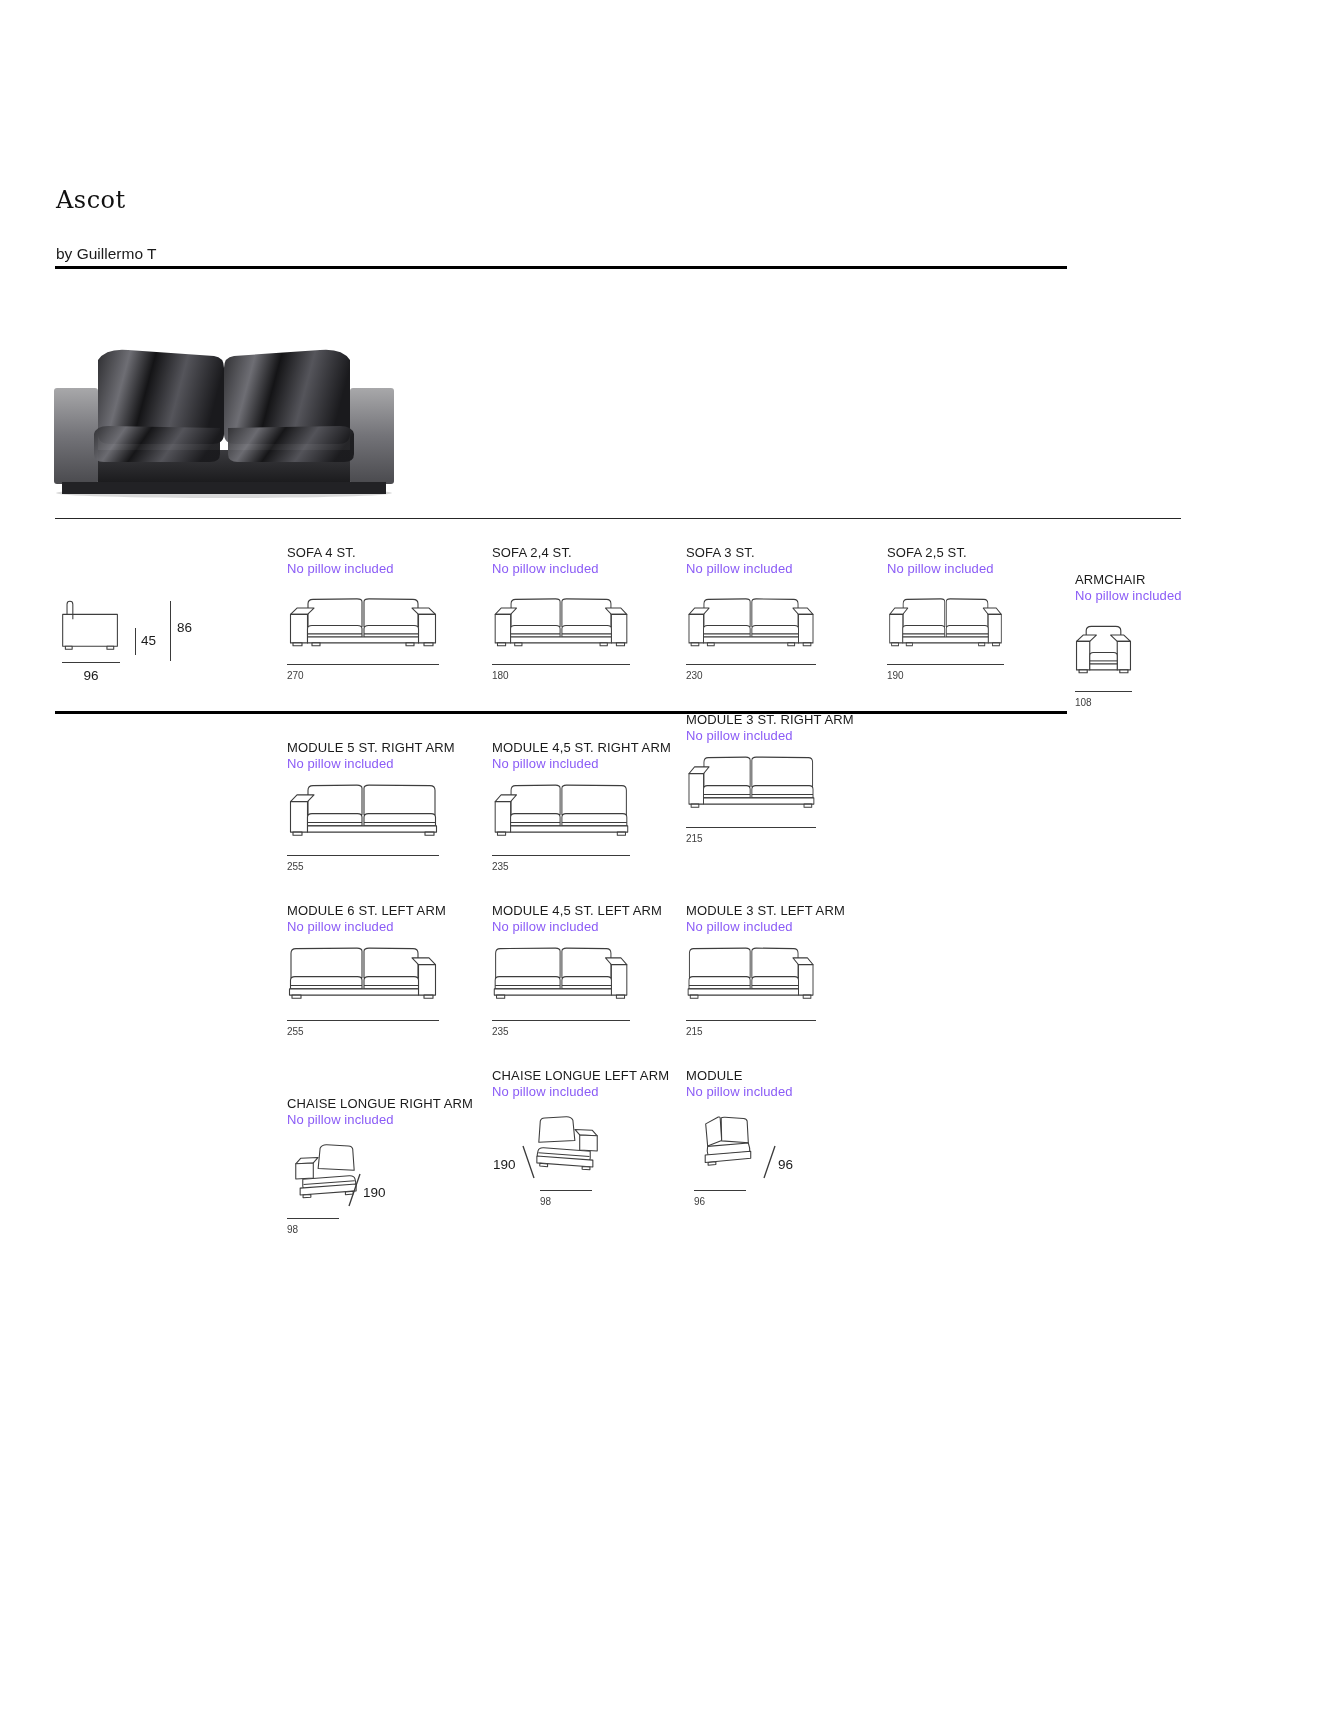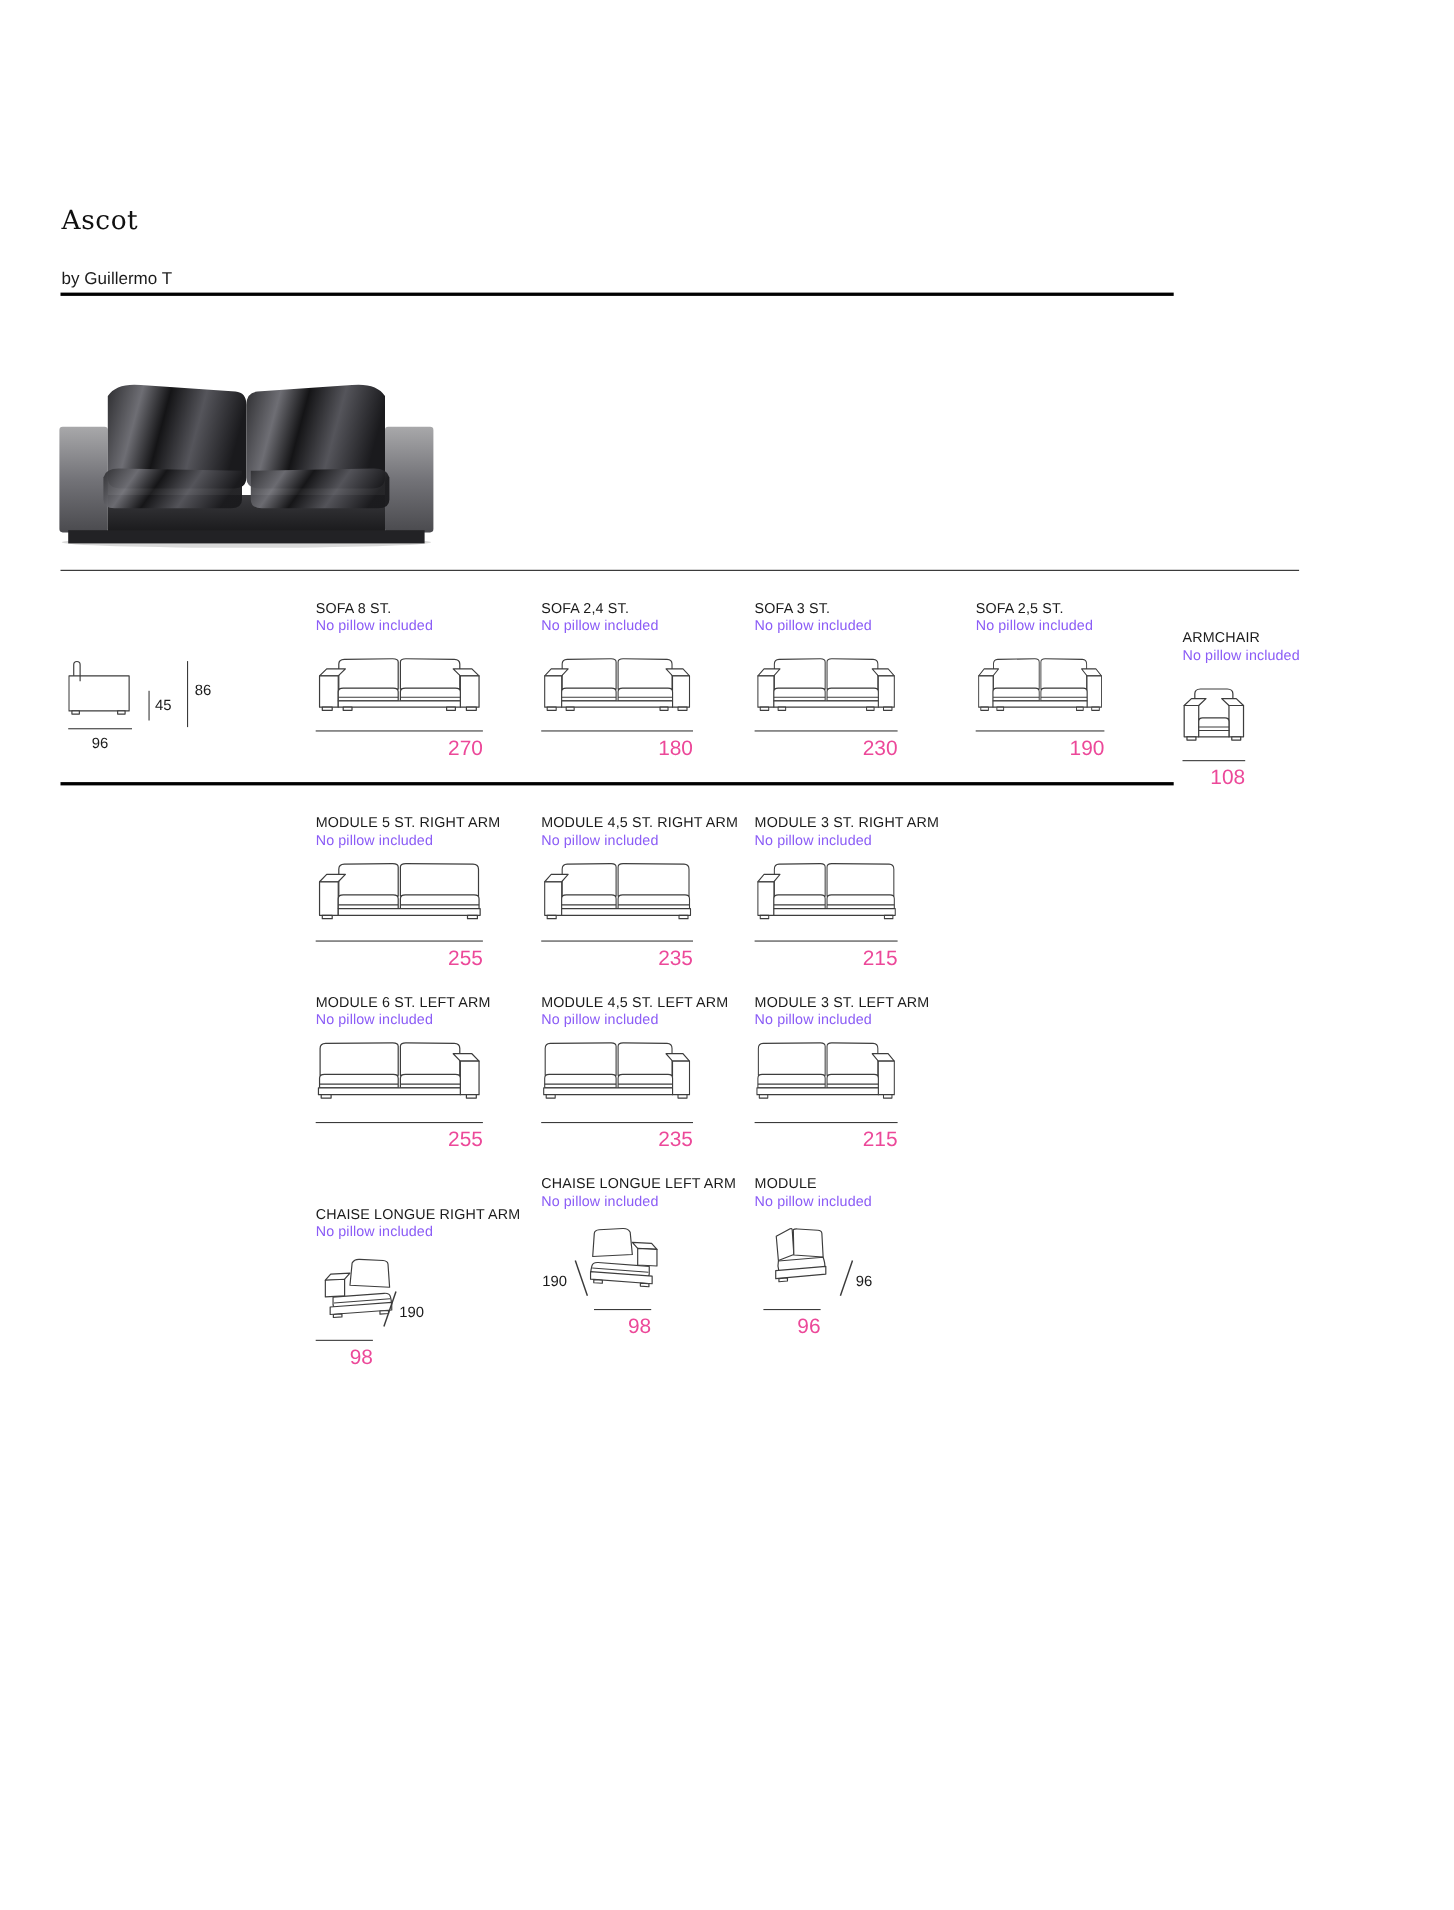--- a/index.html
+++ b/index.html
@@ -19,21 +19,21 @@
 
   .photo{position:absolute;left:48px;top:330px}
 
   .cell{position:absolute}
   .lbl{font-size:13px;line-height:16px;letter-spacing:.15px;white-space:nowrap;color:#1b1b1b}
   .note{font-size:13px;line-height:16px;letter-spacing:.1px;white-space:nowrap;color:#8b5cf6}
   .drawwrap{display:block}
   svg.draw{display:block}
   svg.draw *{vector-effect:non-scaling-stroke}
   .dimline{border-top:1.3px solid #3a3a3a;height:0}
-  .num{font-size:19px;margin-top:5px;text-align:right;color:#ec4899}
+  .num{font-size:10px;margin-top:5px;text-align:left;color:#404040}
 
   .r1 .drawwrap{margin-top:19px}  .r1 .dimline{margin-top:10px}
   .r2 .drawwrap{margin-top:10px}  .r2 .dimline{margin-top:11px}
   .r3 .drawwrap{margin-top:10px}  .r3 .dimline{margin-top:13px}
   .r4 .drawwrap{margin-top:12px}  .r4 .dimline{margin-top:12px}
 
   .diag{position:absolute;top:74px}
   .diag line{stroke:#3a3a3a;stroke-width:1.3}
   .diag text{font-size:13.5px;fill:#1b1b1b;font-family:"Liberation Sans",sans-serif}
 
@@ -164,21 +164,21 @@
       <use href="#g-side"></use>
     </svg>
   <div class="vline" style="left:135px;top:628px;height:27px"></div>
   <div class="dimtext" style="left:141px;top:633px">45</div>
   <div class="vline" style="left:170px;top:601px;height:60px"></div>
   <div class="dimtext" style="left:177px;top:620px">86</div>
   <div class="hline" style="left:62px;top:662px;width:58px"></div>
   <div class="dimtext" style="left:62px;top:668px;width:58px;text-align:center">96</div>
 
   <div class="cell r1" style="left:287px;top:545px;width:152px">
-    <div class="lbl">SOFA 8 ST.</div>
+    <div class="lbl">SOFA 4 ST.</div>
     <div class="note">No pillow included</div>
     <div class="drawwrap">
         <svg class="draw" width="152" height="58" viewBox="0 0 152 60" preserveAspectRatio="none">
           <use href="#g-sofa"></use>
         </svg>
       </div>
     <div class="dimline" style="width:152px"></div>
     <div class="num" style="width:152px">270</div>
   </div>
 
@@ -249,21 +249,21 @@
     <div class="note">No pillow included</div>
     <div class="drawwrap">
         <svg class="draw" width="138" height="62" viewBox="0 0 152 60" preserveAspectRatio="none">
           <use href="#g-mod-r"></use>
         </svg>
       </div>
     <div class="dimline" style="width:138px"></div>
     <div class="num" style="width:138px">235</div>
   </div>
 
-  <div class="cell r2" style="left:686px;top:740px;width:130px">
+  <div class="cell r2" style="left:686px;top:712px;width:130px">
     <div class="lbl">MODULE 3 ST. RIGHT ARM</div>
     <div class="note">No pillow included</div>
     <div class="drawwrap">
         <svg class="draw" width="130" height="62" viewBox="0 0 152 60" preserveAspectRatio="none">
           <use href="#g-mod-r"></use>
         </svg>
       </div>
     <div class="dimline" style="width:130px"></div>
     <div class="num" style="width:130px">215</div>
   </div>

